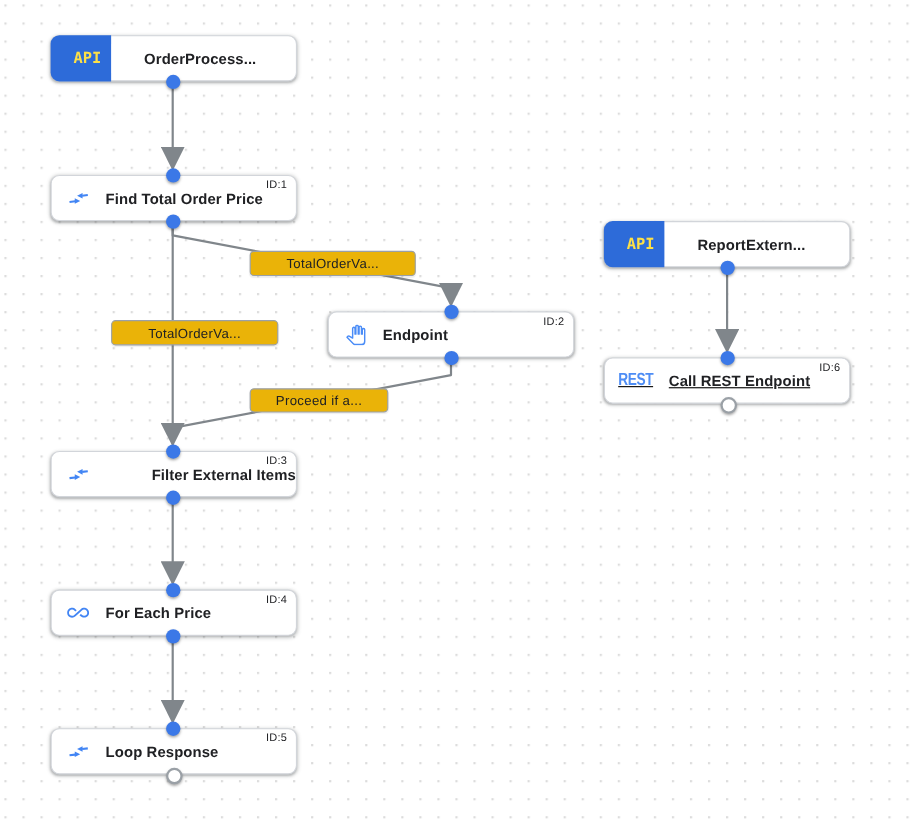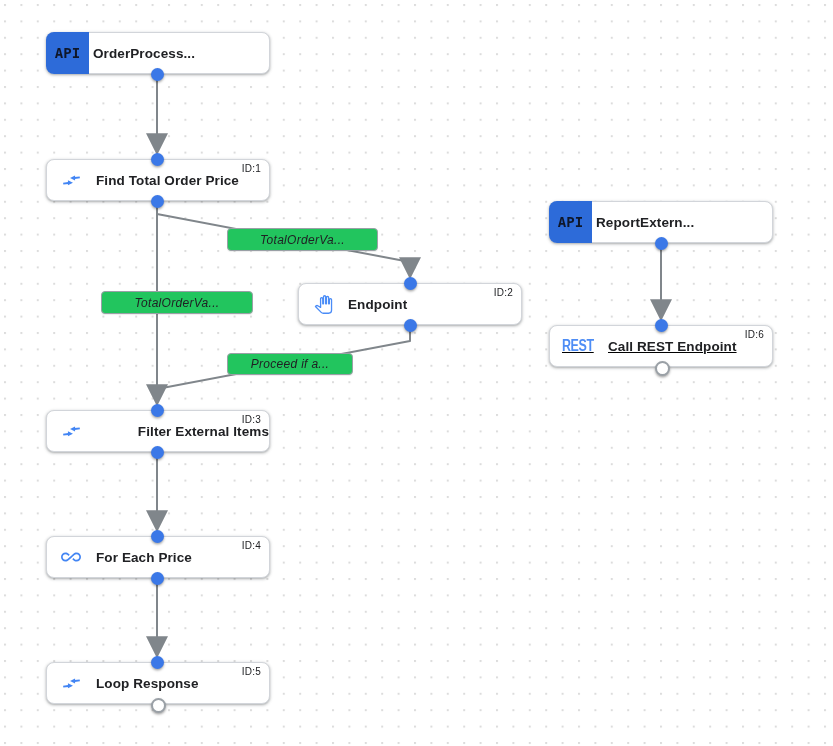--- a/index.html
+++ b/index.html
@@ -16,47 +16,47 @@
     display:flex;align-items:center;z-index:2;cursor:pointer;
   }
   .node .label{
     font-size:13.5px;font-weight:700;color:#202124;letter-spacing:.1px;
     white-space:nowrap;
   }
   .task{padding-left:14px;}
   .task .icon{width:20px;height:20px;display:flex;align-items:center;justify-content:center;flex:0 0 auto;}
   .task .label{margin-left:15px;}
   .trigger .badge{
-    align-self:stretch;width:43px;margin:-1px 0 -1px -1px;flex:0 0 auto;
-    border-radius:8px 0 0 8px;background:#2d6bd9;color:#0f172a;
+    align-self:stretch;width:43px;margin:-1px 11px -1px -1px;flex:0 0 auto;
+    border-radius:8px 0 0 8px;background:#2d6bd9;color:#fde047;
     display:flex;align-items:center;justify-content:center;
-    font-family:"DejaVu Sans Mono",monospace;font-weight:700;font-size:14px;
+    font-family:"DejaVu Sans Mono",monospace;font-weight:700;font-size:14px;padding-left:12px;
   }
-  .trigger .label{margin-left:4px;}
+  .trigger .label{margin-left:19px;}
   .node-id{
     position:absolute;top:3px;right:8px;
     font-size:10px;font-weight:400;color:#202124;letter-spacing:.2px;padding-left:40px;
   }
   .rest-badge{
     display:inline-block;width:38px;flex:0 0 auto;
     color:#4e8df5;font-weight:700;font-size:16px;letter-spacing:-.5px;
     transform:scaleX(.78);transform-origin:left center;white-space:nowrap;
   }
   .callrest .label{margin-left:8px;}
   .port{
     position:absolute;width:13px;height:13px;border-radius:50%;
     background:#3b78e7;z-index:3;box-shadow:0 1.5px 2.5px rgba(0,0,0,.35);
   }
   .port.hollow{background:#fff;border:2px solid #9aa0a6;width:11px;height:11px;}
   .edge-label{
-    position:absolute;box-sizing:border-box;background:#22c55e;
+    position:absolute;box-sizing:border-box;background:#eab308;
     border:1px solid #9aa0a6;border-radius:4px;
     display:flex;align-items:center;justify-content:center;
     font-size:12px;color:#202124;letter-spacing:.3px;z-index:2;cursor:pointer;
-    box-shadow:0 1px 1px rgba(0,0,0,.07);white-space:nowrap;font-style:italic;
+    box-shadow:0 1px 1px rgba(0,0,0,.07);white-space:nowrap;
   }
 </style>
 </head>
 <body>
 
 <svg id="edges-layer" width="833" height="746">
   <defs>
     <pattern id="dots" width="16.4" height="16.4" patternUnits="userSpaceOnUse" x="4" y="4">
       <rect width="2" height="2" fill="#dcdcdc"></rect>
     </pattern>

